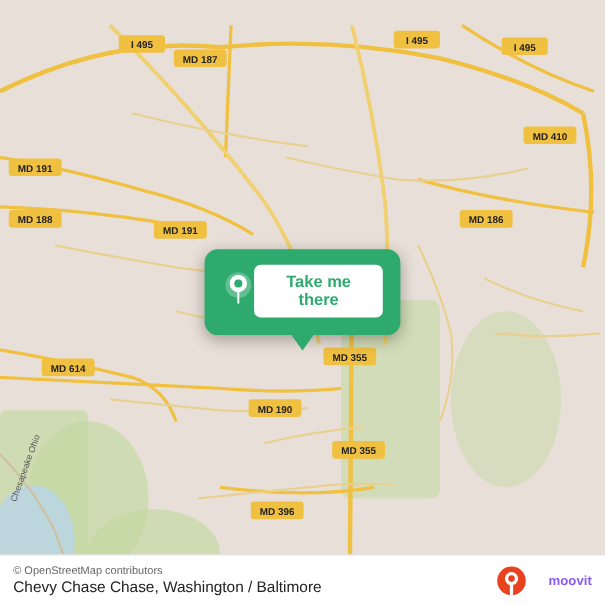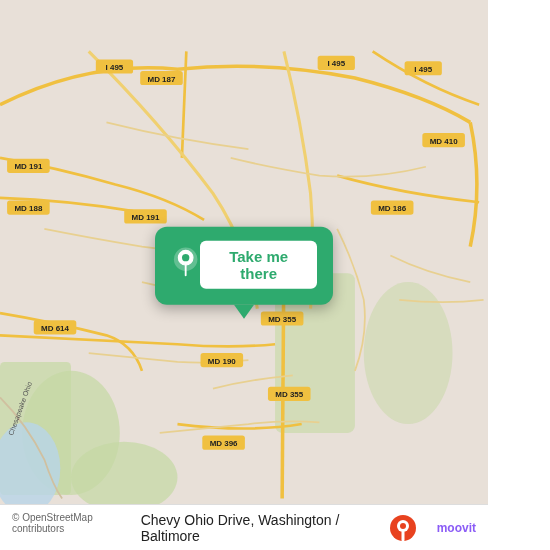--- a/index.html
+++ b/index.html
@@ -5,21 +5,21 @@
     * { margin: 0; padding: 0; box-sizing: border-box; }
     body {
       width: 550px;
       height: 550px;
       overflow: hidden;
       font-family: Arial, sans-serif;
       position: relative;
     }
 
     #map-container {
-      width: 488px;
+      width: 550px;
       height: 550px;
       position: relative;
       background-color: #e8e0d8;
       overflow: hidden;
     }
 
     
     #map-svg {
       position: absolute;
       top: 0; left: 0;
@@ -34,21 +34,21 @@
       padding: 8px 12px;
       display: flex;
       align-items: center;
       justify-content: space-between;
       border-top: 1px solid #ddd;
       height: 46px;
     }
 
     #bottom-left {
       display: flex;
-      flex-direction: row;
+      flex-direction: column;
     }
 
     #copyright-text {
       font-size: 10px;
       color: #666;
     }
 
     #location-text {
       font-size: 14px;
       color: #222;
@@ -226,21 +226,21 @@
       <circle cx="20" cy="16" r="10" fill="white" stroke="white" stroke-width="1.5"></circle>
       <circle cx="20" cy="16" r="5" fill="#2eaa6e"></circle>
       <path d="M20 26 L20 40" stroke="white" stroke-width="2.5" stroke-linecap="round"></path>
     </svg>
     <button id="take-me-there-btn">Take me there</button>
   </div>
 
   <div id="bottom-bar">
     <div id="bottom-left">
       <span id="copyright-text">© OpenStreetMap contributors</span>
-      <span id="location-text">Chevy Ohio Drive, Washington / Baltimore</span>
+      <span id="location-text">Chevy Chase Chase, Washington / Baltimore</span>
     </div>
     <div id="moovit-logo">
 
       <svg id="moovit-icon" viewBox="0 0 28 28" xmlns="http://www.w3.org/2000/svg">
         <circle cx="14" cy="14" r="13" fill="#e8421f"></circle>
         <circle cx="14" cy="12" r="6" fill="white"></circle>
         <circle cx="14" cy="12" r="3" fill="#e8421f"></circle>
         <path d="M14 18 L14 26" stroke="white" stroke-width="3" stroke-linecap="round"></path>
       </svg>
       <span id="moovit-label">moovit</span>

